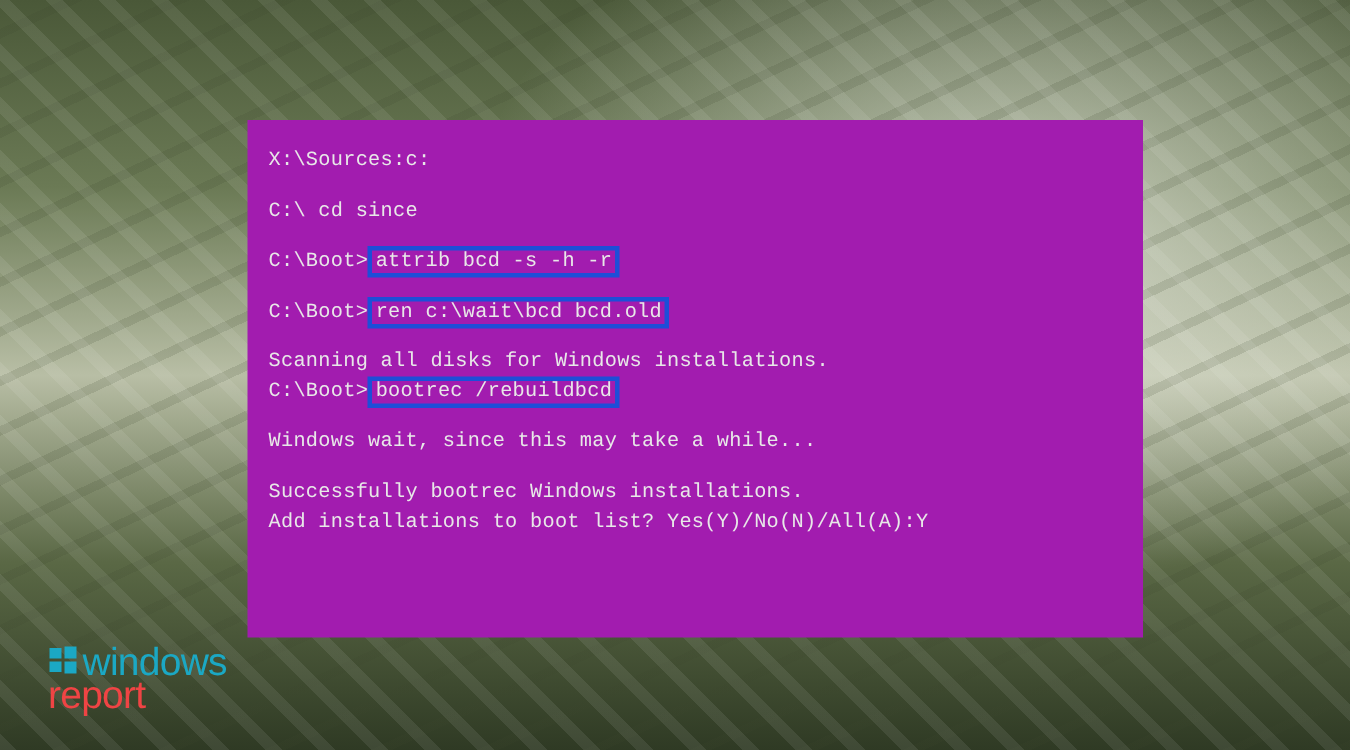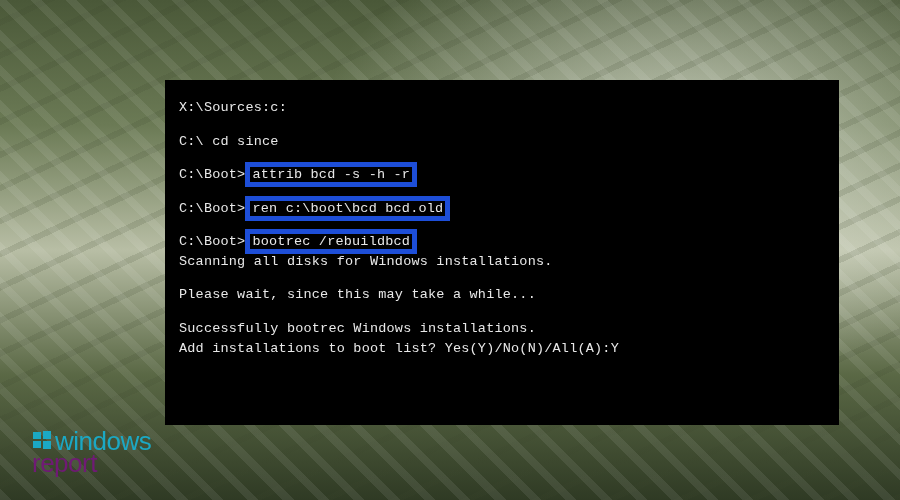--- a/index.html
+++ b/index.html
@@ -17,79 +17,79 @@
       background:
         repeating-linear-gradient(45deg, rgba(255,255,255,0.08) 0px, rgba(255,255,255,0.08) 8px, transparent 8px, transparent 25px),
         repeating-linear-gradient(-25deg, rgba(60,70,45,0.15) 0px, rgba(60,70,45,0.15) 6px, transparent 6px, transparent 30px),
         radial-gradient(ellipse 600px 400px at 75% 30%, rgba(240,242,232,0.7), transparent 60%),
         linear-gradient(180deg, #4a5838 0%, #6b7a55 25%, #b8bea5 50%, #5a6845 75%, #2f3a24 100%);
     }
     .terminal {
       position: absolute;
       left: 165px;
       top: 80px;
-      width: 674px;
+      width: 597px;
       height: 345px;
-      background: #000000;
+      background: #a21caf;
       padding: 18px 14px;
       font-family: "Consolas", "Courier New", monospace;
       font-size: 13.5px;
       line-height: 1.45;
       color: #e8e8e8;
       letter-spacing: 0.2px;
     }
     .line { white-space: pre; }
     .gap { height: 14px; }
     .boxed {
-      border: 5px solid #1d4ed8;
+      border: 3px solid #1d4ed8;
       padding: 0 2px;
     }
     .logo {
       position: absolute;
       left: 32px;
       bottom: 26px;
       color: #fff;
       line-height: 0.85;
     }
     .logo-top {
       font-size: 26px;
       font-weight: 300;
       color: #1ba8c4;
       letter-spacing: -0.5px;
     }
     .logo-bottom {
       font-size: 26px;
       font-weight: 400;
-      color: #701a75;
+      color: #ef4444;
       letter-spacing: -0.5px;
     }
     .logo-icon {
       display: inline-block;
       vertical-align: baseline;
       margin-right: 3px;
     }
   </style>
 </head>
 <body>
 
 <div class="bg-layer"></div>
 
 <div class="terminal">
   <div class="line"><span>X:\Sources:</span><span>c:</span></div>
   <div class="gap"></div>
   <div class="line">C:\ cd since</div>
   <div class="gap"></div>
   <div class="line"><span>C:\Boot&gt;</span><span class="boxed">attrib bcd -s -h -r</span></div>
   <div class="gap"></div>
-  <div class="line"><span>C:\Boot&gt;</span><span class="boxed">ren c:\boot\bcd bcd.old</span></div>
+  <div class="line"><span>C:\Boot&gt;</span><span class="boxed">ren c:\wait\bcd bcd.old</span></div>
   <div class="gap"></div>
+  <div class="line">Scanning all disks for Windows installations.</div>
   <div class="line"><span>C:\Boot&gt;</span><span class="boxed">bootrec /rebuildbcd</span></div>
-  <div class="line">Scanning all disks for Windows installations.</div>
   <div class="gap"></div>
-  <div class="line">Please wait, since this may take a while...</div>
+  <div class="line">Windows wait, since this may take a while...</div>
   <div class="gap"></div>
   <div class="line">Successfully bootrec Windows installations.</div>
   <div class="line">Add installations to boot list? Yes(Y)/No(N)/All(A):Y</div>
 </div>
 
 <div class="logo">
   <div class="logo-top">
     <span class="logo-icon">
       <svg width="20" height="20" viewBox="0 0 20 20">
         <rect x="1" y="2" width="8" height="7" fill="#1ba8c4"></rect>

